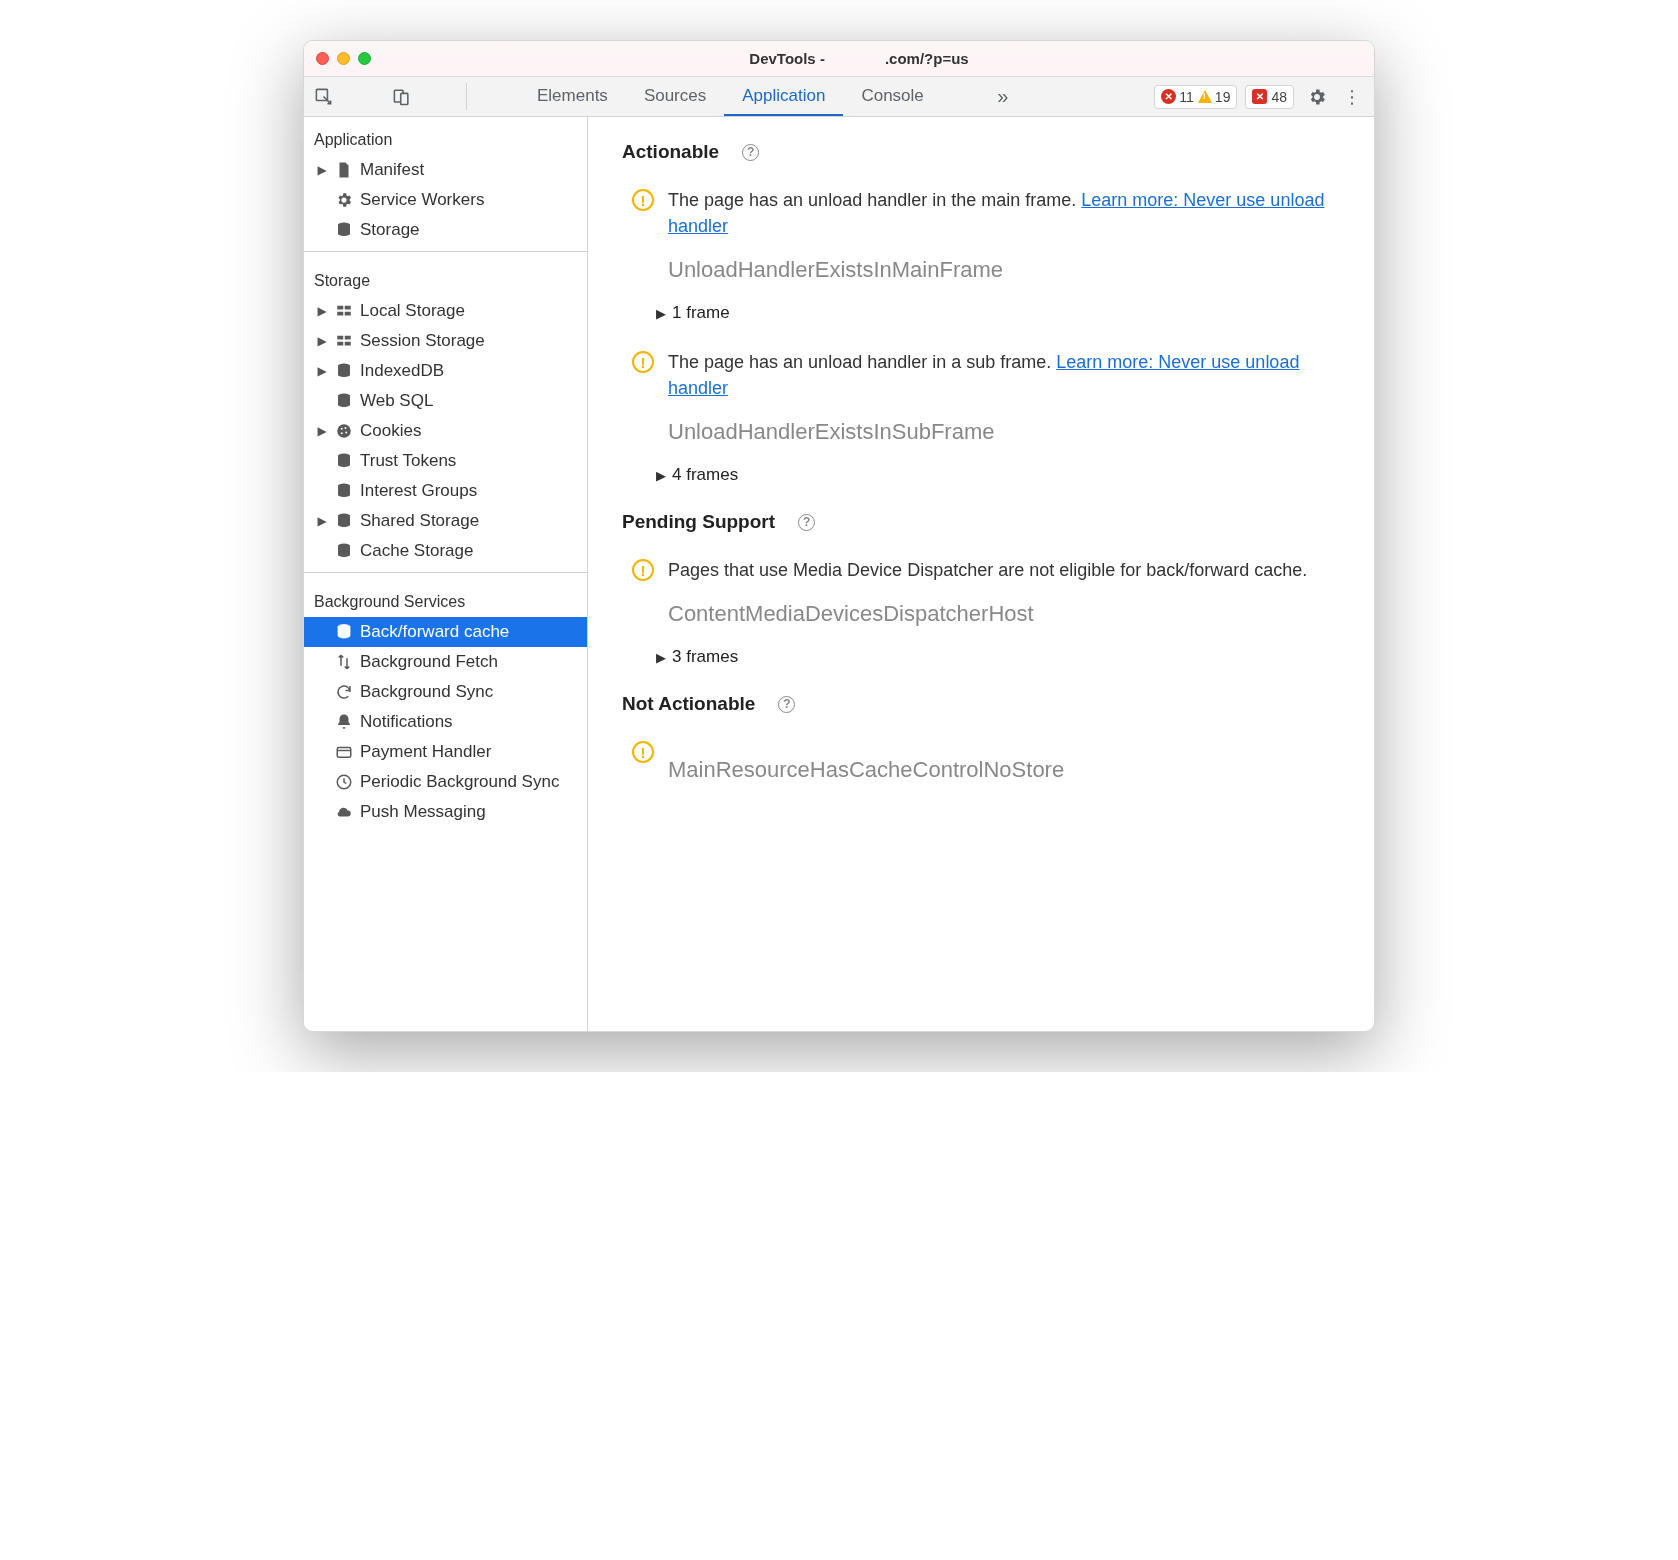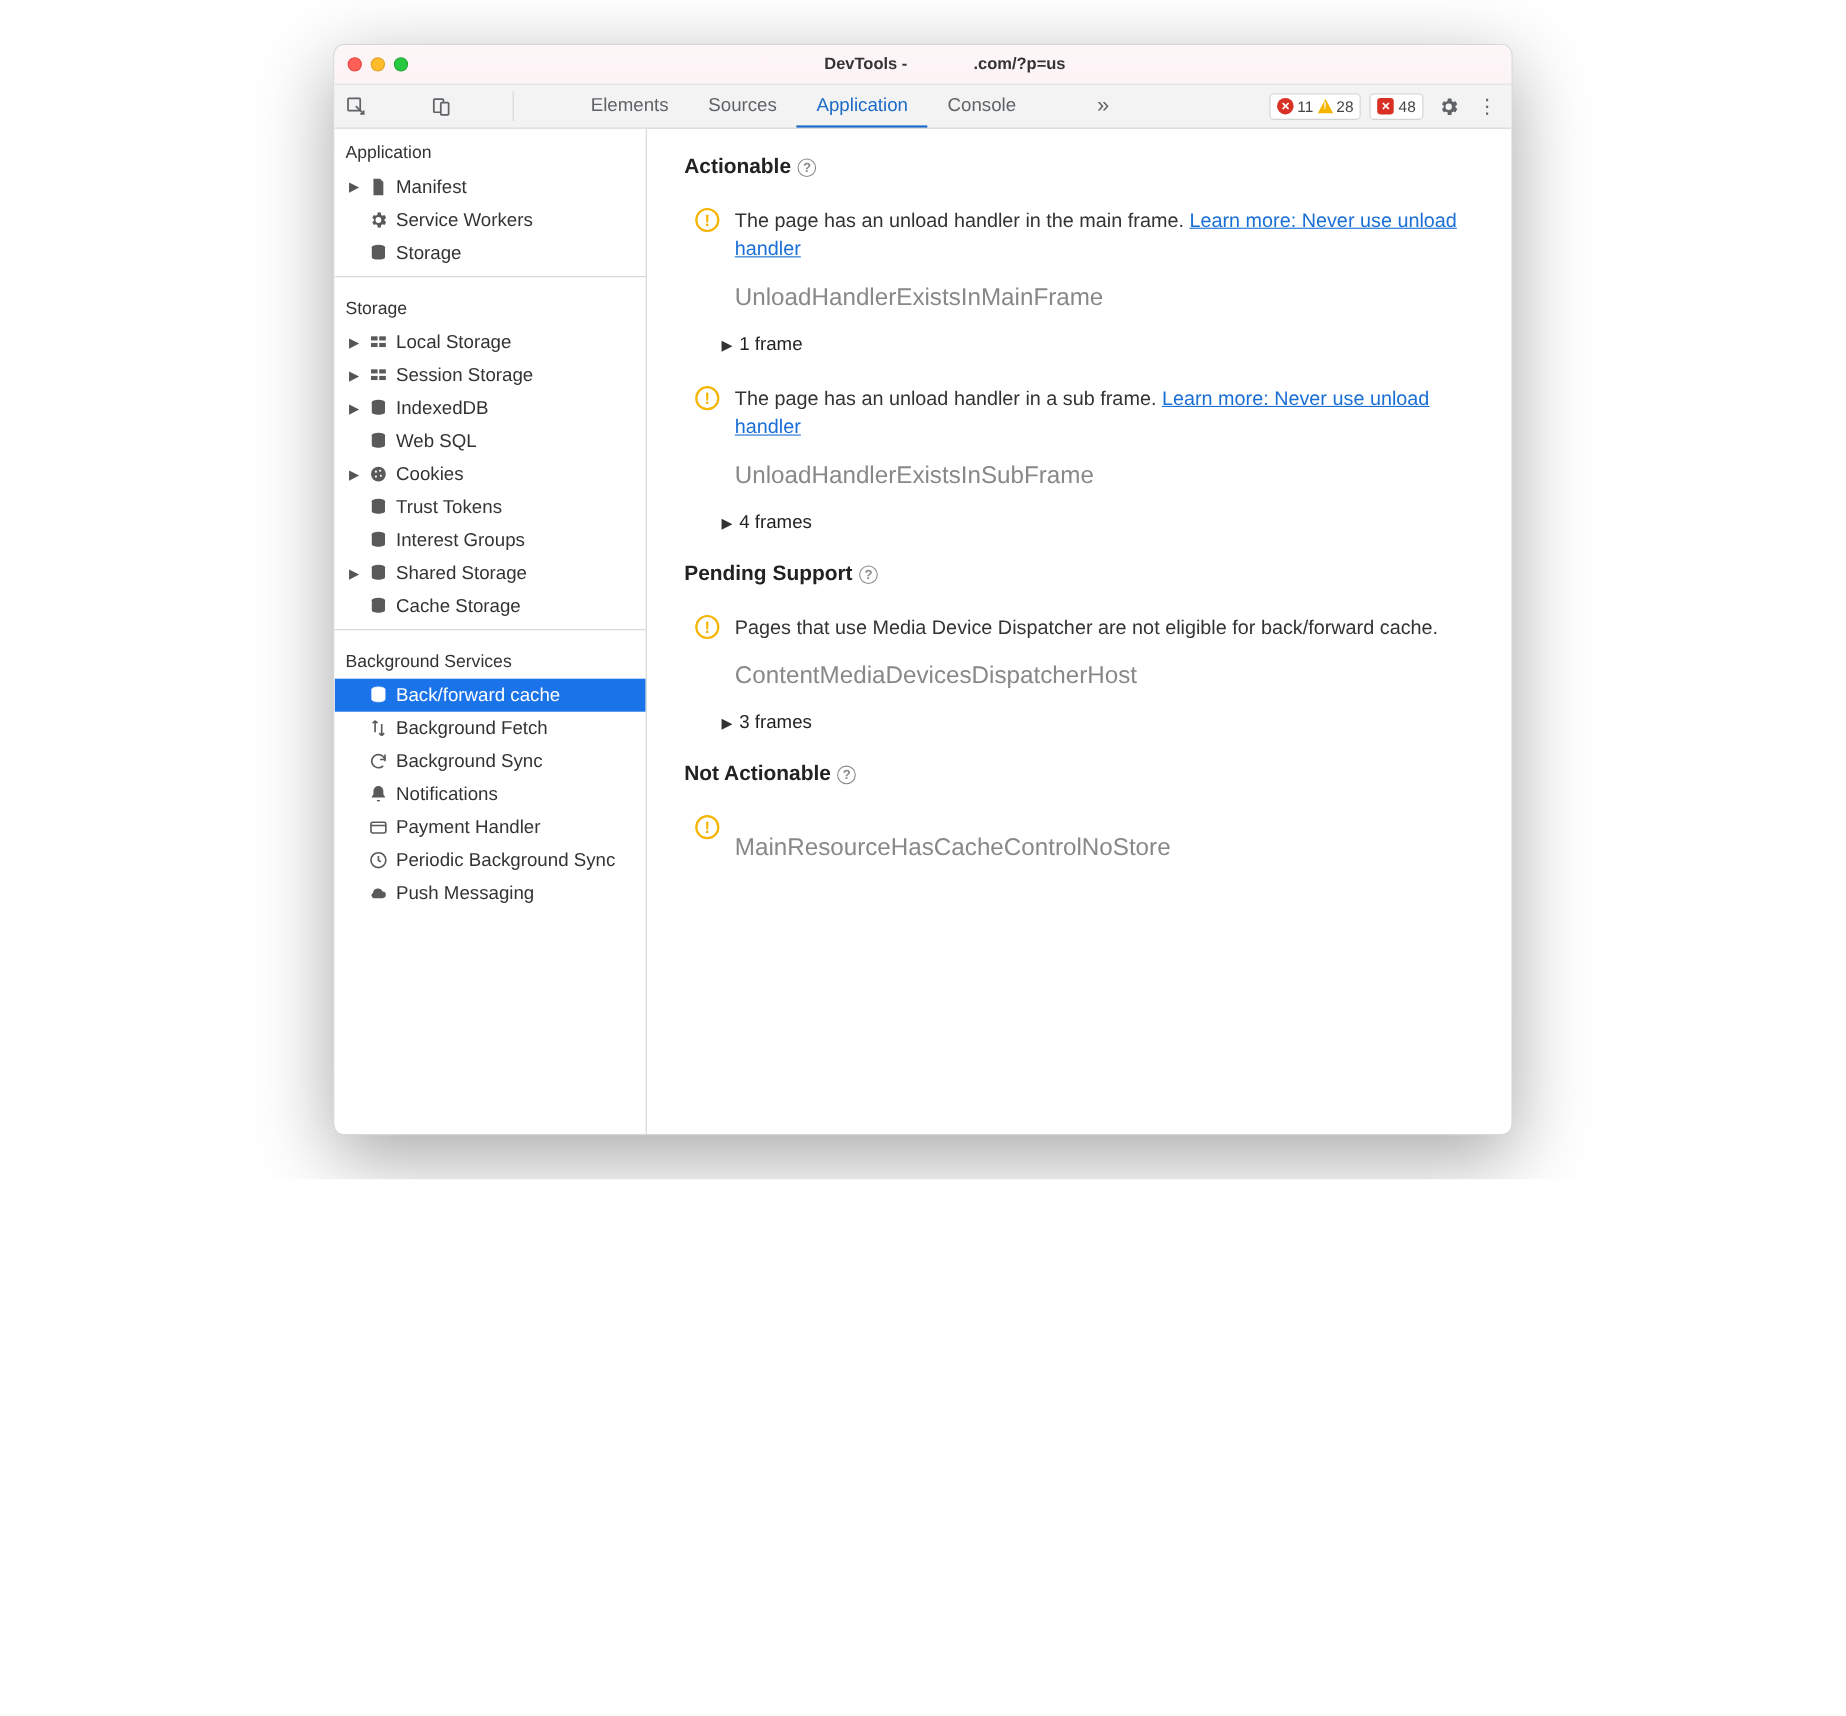--- a/index.html
+++ b/index.html
@@ -105,21 +105,21 @@
   .tree-item.selected svg { fill:#fff !important; stroke:#fff !important; }
   .hr { height:1px; background:#d4d4d4; margin: 6px 0; }
   .ico { width:20px; height:20px; display:flex; align-items:center; justify-content:center; flex-shrink:0;}
   .ico svg { width:18px; height:18px; }
   .content {
     flex:1; overflow-y:auto;
     padding: 20px 28px 20px 34px;
   }
   .group-title {
     font-size: 19px; font-weight: 700; color:#222;
-    display:flex; align-items:center; gap:6px;
+    display:flex; align-items:center; gap:23px;
     margin: 4px 0 24px 0;
   }
   .group-title.inner { margin-top: 24px; }
   .help { width:17px;height:17px;border:1.5px solid #888;border-radius:50%;display:flex;align-items:center;justify-content:center;font-size:12px;color:#888;font-weight:600;cursor:help;}
   .issue {
     display:flex; gap:14px; margin: 6px 0 6px 10px;
   }
   .warn-ico {
     width:22px;height:22px;border:2.5px solid #f4b400;border-radius:50%;
     display:flex;align-items:center;justify-content:center;
@@ -174,21 +174,21 @@
       </div>
     <div class="more-tabs">»</div>
     <div class="right-controls">
       <div class="badge">
         <span class="pair">
             <span class="circ err">✕</span>
             <span>11</span>
           </span>
         <span class="pair">
             <span class="tri"></span>
-            <span>28</span>
+            <span>19</span>
           </span>
       </div>
       <div class="badge">
         <span class="sq">✕</span>
           <span>48</span>
       </div>
       <div class="gear">
         <svg viewBox="0 0 24 24" width="20" height="20" fill="#5f6367">
             <path d="M19.4 13a7.5 7.5 0 000-2l2-1.6-2-3.4-2.4.9a7.4 7.4 0 00-1.7-1L15 3h-4l-.3 2.9a7.4 7.4 0 00-1.7 1l-2.4-.9-2 3.4L6.6 11a7.5 7.5 0 000 2l-2 1.6 2 3.4 2.4-.9a7.4 7.4 0 001.7 1L11 21h4l.3-2.9a7.4 7.4 0 001.7-1l2.4.9 2-3.4zM12 15.5A3.5 3.5 0 1115.5 12 3.5 3.5 0 0112 15.5z"></path>
           </svg>

